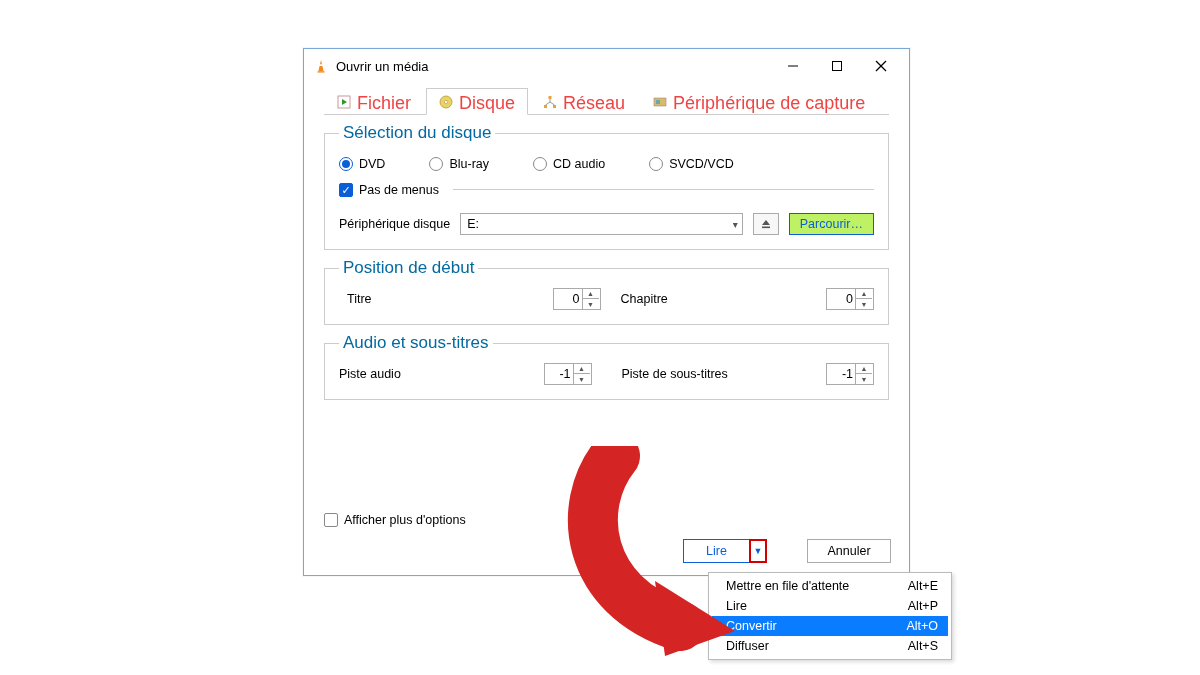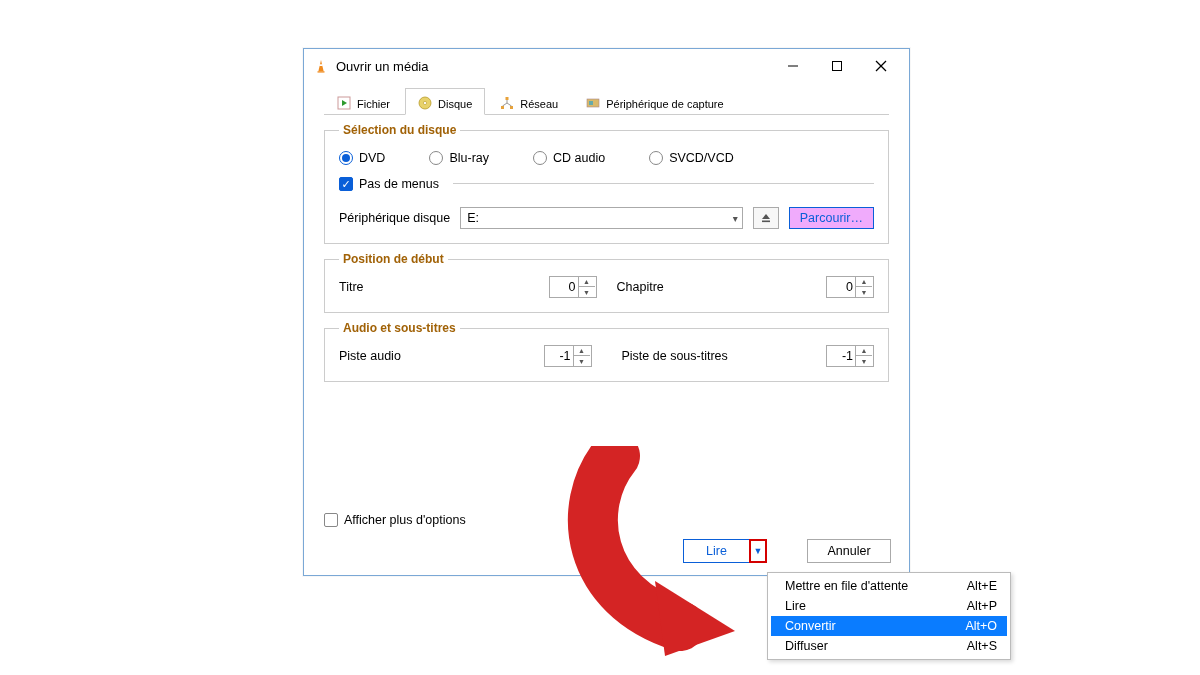--- a/index.html
+++ b/index.html
@@ -34,23 +34,23 @@
 
   .tabs {
     margin: 4px 20px 0 20px;
     display: flex;
     border-bottom: 1px solid #ccc;
     gap: 2px;
     height: 28px;
   }
   .tab {
     padding: 4px 12px;
-    font-size: 11px;
-    color: #000000;
-    display: flex; align-items: flex-end; gap: 6px;
+    font-size: 18px;
+    color: #ef4444;
+    display: flex; align-items: flex-start; gap: 6px;
     border: 1px solid transparent;
     position: relative; top: 1px;
     background: transparent;
   }
   .tab.active {
     border: 1px solid #ccc;
     border-bottom: 1px solid #fff;
     background: #fff;
   }
   .tab-icon {
@@ -61,21 +61,21 @@
     margin: 4px 20px 0 20px;
   }
 
   fieldset.group {
     border: 1px solid #ccc;
     margin: 8px 0 0 0;
     padding: 10px 14px 14px 14px;
     font-size: 12.5px;
   }
   fieldset.group legend {
-    font-size: 12px; color: #a16207; padding: 0 4px; font-weight: bold;
+    font-size: 17px; color: #0369a1; padding: 0 4px;
   }
 
   .radio-row { display: flex; gap: 44px; align-items: flex-start; margin: 4px 0 10px 0; }
   .radio { display: flex; align-items: center; gap: 6px; }
   .radio-dot {
     width: 14px; height: 14px; border: 1px solid #888; border-radius: 50%;
     display: inline-flex; align-items: center; justify-content: center;
     background: #fff;
   }
   .radio-dot.checked { border-color: #0a5fd8; }
@@ -100,21 +100,21 @@
     display: flex; align-items: center; justify-content: space-between;
     padding: 0 4px 0 6px; font-size: 12.5px;
   }
   .combo-arrow { font-size: 10px; color: #555; }
   .eject-btn {
     width: 26px; height: 22px; border: 1px solid #aaa; background: #f7f7f7;
     display: flex; align-items: center; justify-content: center; font-size: 11px;
   }
   .browsebtn {
     height: 22px; padding: 0 10px; border: 1px solid #0a5fd8; color: #0a5fd8;
-    background: #f0abfc; font-size: 12.5px; display: flex; align-items: center;
+    background: #bef264; font-size: 12.5px; display: flex; align-items: center;
   }
 
   .tworow { display: flex; align-items: center; gap: 10px; }
   .tworow label { flex: 0 0 140px; }
   .spin {
     width: 48px; height: 22px; border: 1px solid #aaa; background: #fff;
     display: inline-flex; align-items: center;
   }
   .spin input {
     width: 28px; border: none; text-align: right; font-size: 12.5px; padding-right: 2px; outline: none;
@@ -147,21 +147,21 @@
     height: 24px; width: 18px; border: 2px solid #d40000; background: #fff;
     display: flex; align-items: center; justify-content: center; font-size: 9px; color: #0a5fd8;
   }
   .cancel-btn {
     height: 24px; width: 84px; border: 1px solid #aaa; background: #fff; font-size: 12.5px;
     display: flex; align-items: center; justify-content: center; margin-left: 32px;
   }
 
   .dropdown {
     position: absolute;
-    left: 767px; top: 572px;
+    left: 708px; top: 572px;
     width: 244px;
     background: #fff;
     border: 1px solid #bbb;
     box-shadow: 2px 2px 4px rgba(0,0,0,0.15);
     font-size: 12.5px;
     padding: 3px 3px;
   }
   .dropdown-row {
     display: flex; justify-content: space-between;
     padding: 3px 10px 3px 14px;
@@ -299,21 +299,21 @@
             </svg>
         </div>
         <div class="browsebtn">
           <span>Parcourir…</span>
         </div>
       </div>
     </fieldset>
 
     <fieldset class="group">
       <legend>Position de début</legend>
-      <div style="display:flex;gap:20px;">
+      <div style="display:flex;gap:20px;margin-left:8px;">
         <div class="tworow" style="flex:1">
           <label style="flex:1">Titre</label>
           <div class="spin">
             <input value="0" style="">
             <div class="spin-btns">
                 <span>▲</span>
                 <span>▼</span>
               </div>
           </div>
         </div>

